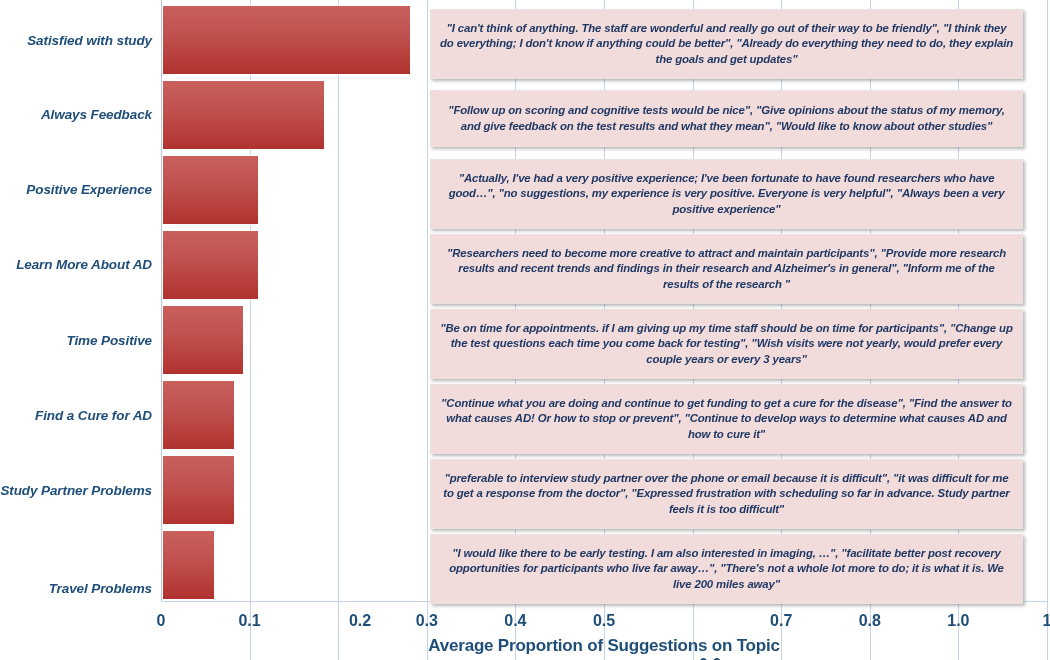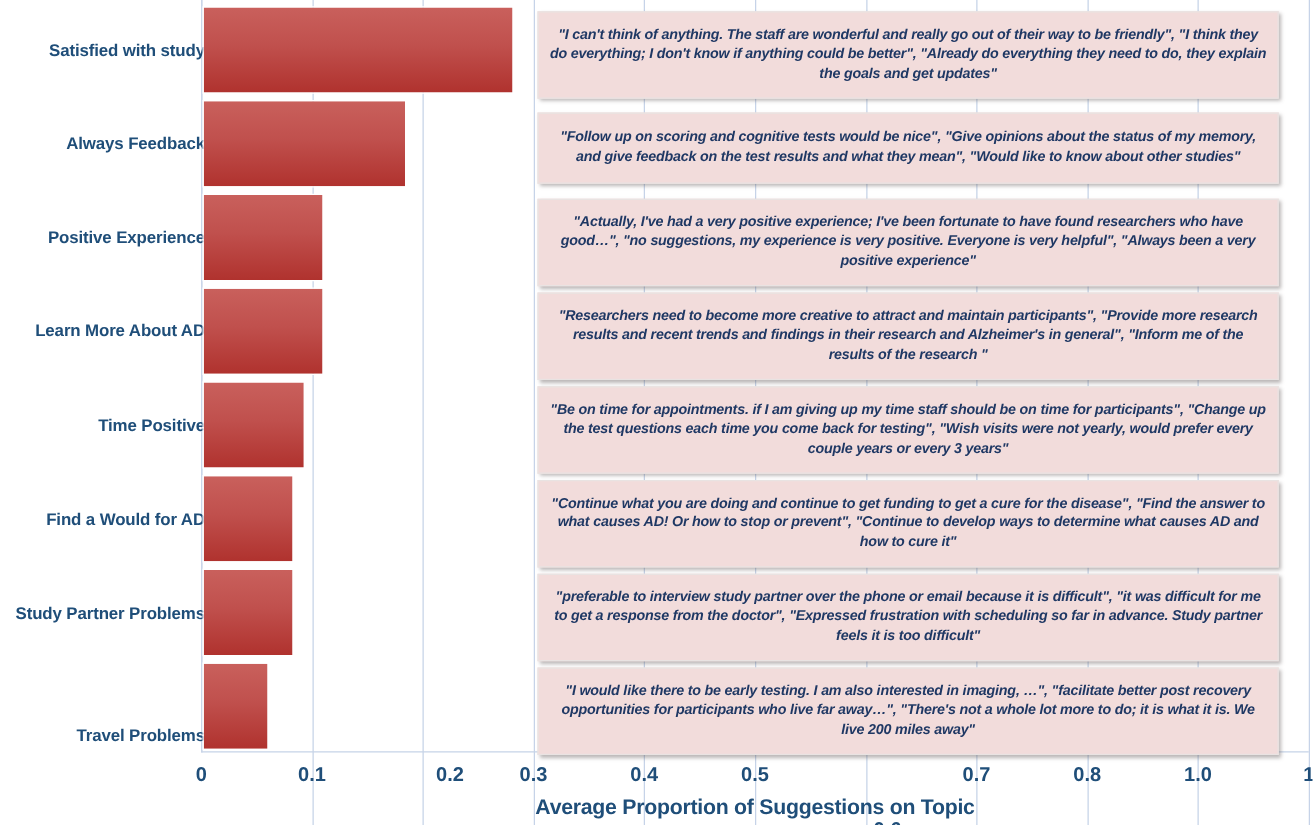--- a/index.html
+++ b/index.html
@@ -53,24 +53,25 @@
     left: 161px;
     top: 601px;
     width: 886px;
     height: 1px;
     background: #c6d3e8;
   }
 
   
   .cat-labels {
     position: absolute;
-    left: 12px;
+    left: 0;
     top: 0;
     width: 152px;
     height: 602px;
+    font-style: italic;
   }
   .cat-label {
     position: absolute;
     right: 0;
     width: 152px;
     text-align: right;
     color: #1f4e79;
     font-size: 13.5px;
     font-weight: bold;
     line-height: 1.1;
@@ -151,21 +152,21 @@
   </div>
   <div class="axis-line"></div>
   <div class="baseline"></div>
 
   <div class="cat-labels">
     <div class="cat-label" style="top:34px;">Satisfied with study</div>
     <div class="cat-label" style="top:108px;">Always Feedback</div>
     <div class="cat-label" style="top:183px;">Positive Experience</div>
     <div class="cat-label" style="top:258px;">Learn More About AD</div>
     <div class="cat-label" style="top:334px;">Time Positive</div>
-    <div class="cat-label" style="top:409px;">Find a Would for AD</div>
+    <div class="cat-label" style="top:409px;">Find a Cure for AD</div>
     <div class="cat-label" style="top:484px;text-align:right;">Study Partner Problems</div>
     <div class="cat-label" style="top:559px;margin-top:23px;">Travel Problems</div>
   </div>
 
   <div class="plot-area">
     <div class="bar" style="top:5px;   height:70px; width:249px;"></div>
     <div class="bar" style="top:80px;  height:70px; width:163px;"></div>
     <div class="bar" style="top:155px; height:70px; width:97px;"></div>
     <div class="bar" style="top:230px; height:70px; width:97px;"></div>
     <div class="bar" style="top:305px; height:70px; width:82px;"></div>

